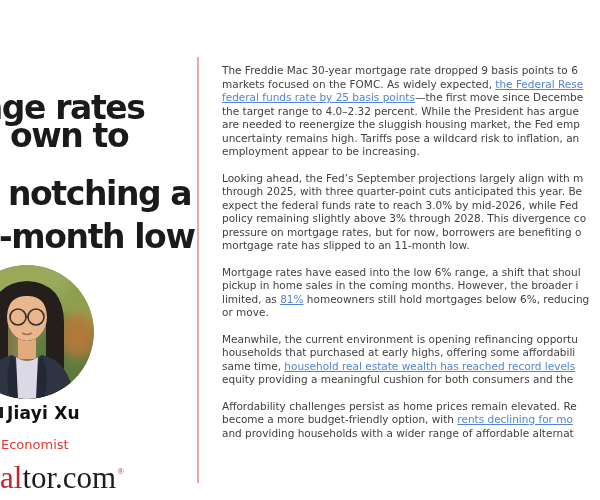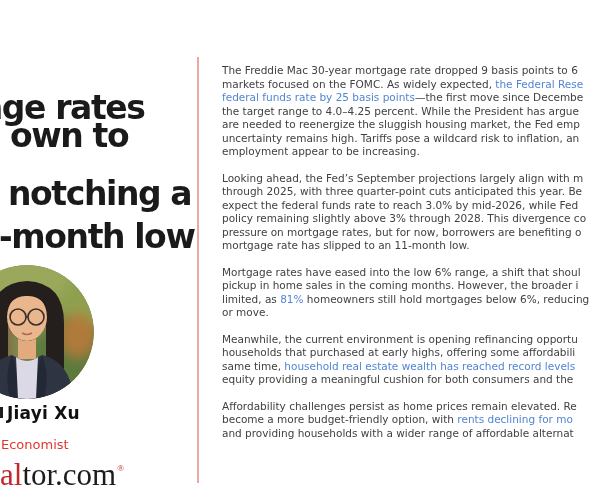--- a/index.html
+++ b/index.html
@@ -29,39 +29,39 @@
   .glyph-fragment{
     position:absolute;left:0;top:407px;width:3px;height:11px;background:#1d1d1d;
   }
   .author-title{
     position:absolute;left:1px;top:437px;font-size:13px;font-weight:500;
     color:var(--accent-red,#e0382f);white-space:nowrap;
   }
   
   .logo{
     position:absolute;left:0;top:452px;font-family:"Liberation Serif",serif;
-    font-size:31px;white-space:nowrap;line-height:32px;
+    font-size:31px;white-space:nowrap;line-height:38px;
   }
   .logo .red{color:var(--logo-red,#c1272d);}
   .logo .dark{color:#1c1c1c;}
   .logo sup{font-size:9px;color:var(--logo-red,#c1272d);vertical-align:14px;margin-left:1px;}
   
   .divider{
     position:absolute;left:197px;top:57px;width:1.5px;height:426px;
     background:var(--divider,#eba9a4);
   }
   
   .article{
     position:absolute;left:222px;top:64px;width:430px;
     font-size:10.5px;line-height:13.5px;color:#414141;
   }
   .article .para{margin:0 0 13px 0;}
   .article .tline{white-space:nowrap;height:13.5px;}
   .article a{
-    color:var(--link-blue,#5185d3);cursor:pointer;
+    color:var(--link-blue,#5185d3);text-decoration:underline;cursor:pointer;
   }
 </style>
 </head>
 <body style="--accent-red: #e0382f; --logo-red: #c1272d; --link-blue: #5185d3; --divider: #eba9a4;">
 
 <div class="hl" id="hl1">age rates</div>
 <div class="hl" id="hl2">own to</div>
 <div class="hl" id="hl3">notching a</div>
 <div class="hl" id="hl4">-month low</div>
 
@@ -113,21 +113,21 @@
 
 <div class="logo"><span class="red">al</span><span class="dark">tor.com</span><sup>®</sup></div>
 
 <div class="divider"></div>
 
 <div class="article" id="article">
     <div class="para">
       <div class="tline"><span>The Freddie Mac 30-year mortgage rate dropped 9 basis points to 6</span></div>
       <div class="tline"><span>markets focused on the FOMC. As widely expected, </span><a>the Federal Rese</a></div>
       <div class="tline"><a>federal funds rate by 25 basis points</a><span>—the first move since Decembe</span></div>
-      <div class="tline"><span>the target range to 4.0–4.25 percent. While the President has argue</span></div>
+      <div class="tline"><span>the target range to 4.0–2.32 percent. While the President has argue</span></div>
       <div class="tline"><span>are needed to reenergize the sluggish housing market, the Fed emp</span></div>
       <div class="tline"><span>uncertainty remains high. Tariffs pose a wildcard risk to inflation, an</span></div>
       <div class="tline"><span>employment appear to be increasing.</span></div>
     </div>
     <div class="para">
       <div class="tline"><span>Looking ahead, the Fed’s September projections largely align with m</span></div>
       <div class="tline"><span>through 2025, with three quarter-point cuts anticipated this year. Be</span></div>
       <div class="tline"><span>expect the federal funds rate to reach 3.0% by mid-2026, while Fed</span></div>
       <div class="tline"><span>policy remaining slightly above 3% through 2028. This divergence co</span></div>
       <div class="tline"><span>pressure on mortgage rates, but for now, borrowers are benefiting o</span></div>

